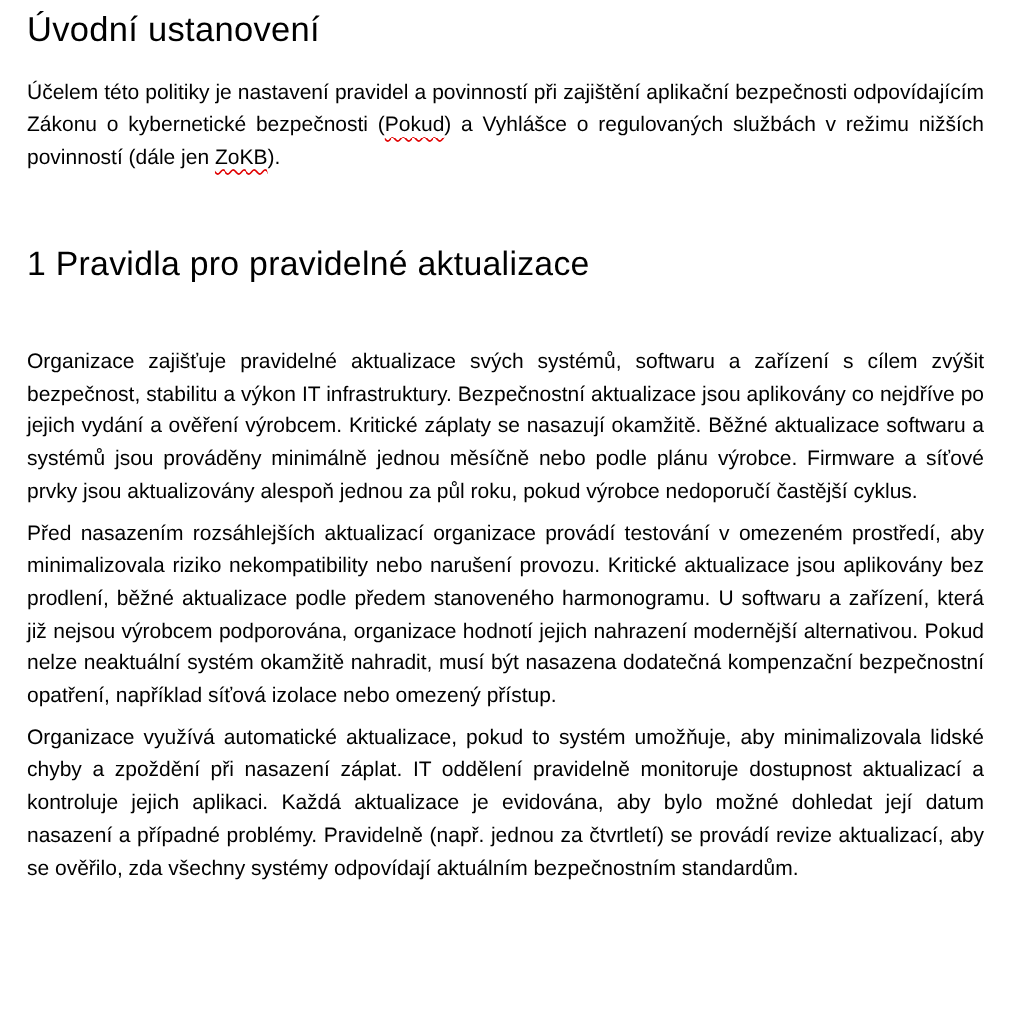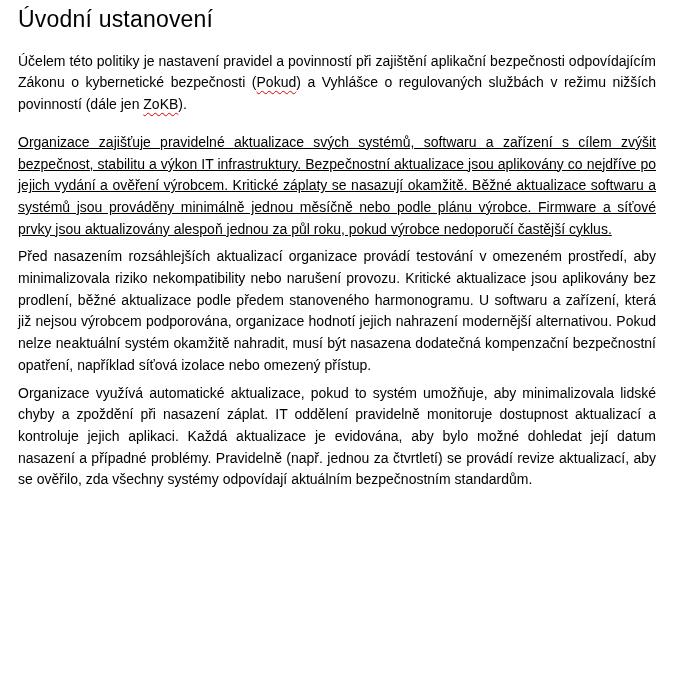--- a/index.html
+++ b/index.html
@@ -35,40 +35,40 @@
     color: #000000;
   }
   .body-text {
     font-size: 14px;
     line-height: 21.7px;
     text-align: justify;
     margin: 0 0 6px 0;
     color: #000000;
   }
   .para-first {
-    margin-top: 16px;
-    text-decoration: underline;
+    margin-top: 40px;
   }
   .misspelled {
     text-decoration-line: underline;
     text-decoration-style: wavy;
     text-decoration-color: #e00000;
     text-decoration-thickness: 1px;
     text-underline-offset: 3px;
   }
 </style>
 </head>
 <body>
 
 <div class="page">
 
   <h1 class="doc-title">Úvodní ustanovení</h1>
 
   <p class="body-text"><span>Účelem této politiky je nastavení pravidel a povinností při zajištění aplikační bezpečnosti odpovídajícím Zákonu o kybernetické bezpečnosti (</span><span class="misspelled">Pokud</span><span>) a Vyhlášce o regulovaných službách v režimu nižších povinností (dále jen </span><span class="misspelled">ZoKB</span><span>).</span></p>
 
+  <h2 class="section-heading">1 Pravidla pro pravidelné aktualizace</h2>
 
   <p class="body-text para-first">Organizace zajišťuje pravidelné aktualizace svých systémů, softwaru a zařízení s cílem zvýšit bezpečnost, stabilitu a výkon IT infrastruktury. Bezpečnostní aktualizace jsou aplikovány co nejdříve po jejich vydání a ověření výrobcem. Kritické záplaty se nasazují okamžitě. Běžné aktualizace softwaru a systémů jsou prováděny minimálně jednou měsíčně nebo podle plánu výrobce. Firmware a síťové prvky jsou aktualizovány alespoň jednou za půl roku, pokud výrobce nedoporučí častější cyklus.</p>
 
   <p class="body-text">Před nasazením rozsáhlejších aktualizací organizace provádí testování v omezeném prostředí, aby minimalizovala riziko nekompatibility nebo narušení provozu. Kritické aktualizace jsou aplikovány bez prodlení, běžné aktualizace podle předem stanoveného harmonogramu. U softwaru a zařízení, která již nejsou výrobcem podporována, organizace hodnotí jejich nahrazení modernější alternativou. Pokud nelze neaktuální systém okamžitě nahradit, musí být nasazena dodatečná kompenzační bezpečnostní opatření, například síťová izolace nebo omezený přístup.</p>
 
   <p class="body-text">Organizace využívá automatické aktualizace, pokud to systém umožňuje, aby minimalizovala lidské chyby a zpoždění při nasazení záplat. IT oddělení pravidelně monitoruje dostupnost aktualizací a kontroluje jejich aplikaci.  Každá aktualizace je evidována, aby bylo možné dohledat její datum nasazení a případné problémy. Pravidelně (např. jednou za čtvrtletí) se provádí revize aktualizací, aby se ověřilo, zda všechny systémy odpovídají aktuálním bezpečnostním standardům.</p>
 
 </div>
 
 </body></html>

